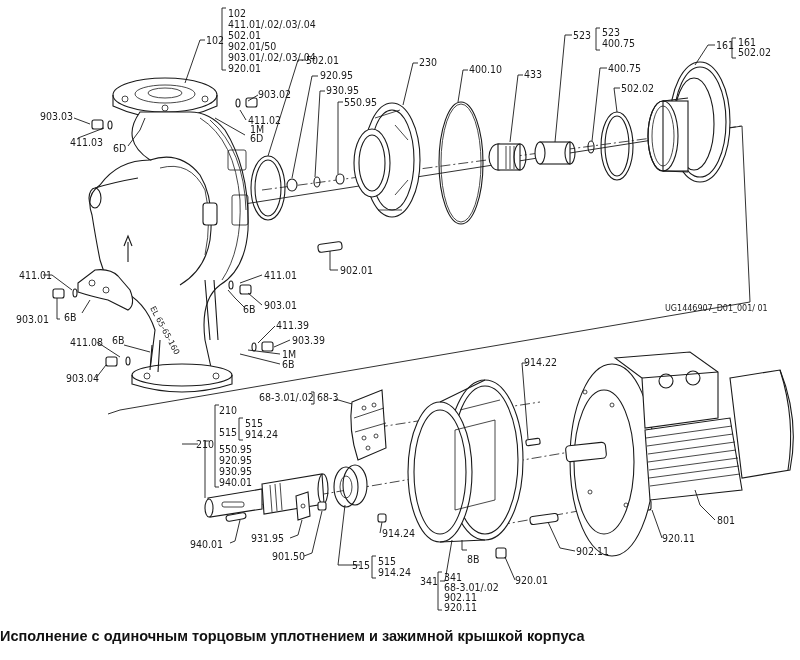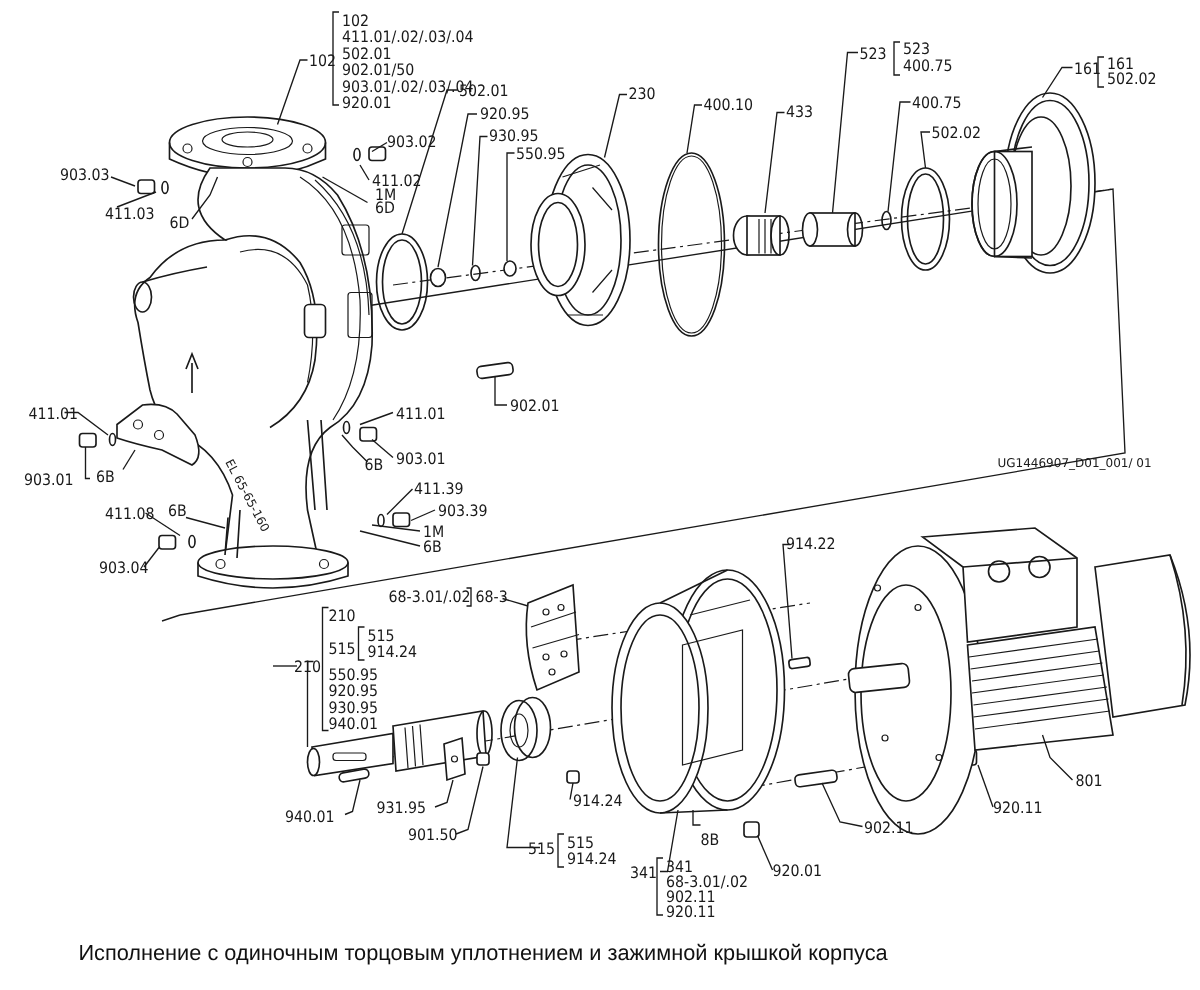--- a/index.html
+++ b/index.html
@@ -6,21 +6,21 @@
   body { width: 800px; height: 660px; position: relative; overflow: hidden; font-family: "DejaVu Sans", sans-serif; }
   #canvas { position: absolute; left: 0; top: 0; width: 800px; height: 660px; }
   .lbl { font-family: "DejaVu Sans Condensed", "DejaVu Sans", sans-serif; font-size: 10.5px; fill: #1a1a1a; }
   .lbl-sm { font-family: "DejaVu Sans", sans-serif; font-size: 8px; fill: #1a1a1a; }
   .part { fill: none; stroke: #1a1a1a; stroke-width: 1.1; }
   .part-thin { fill: none; stroke: #1a1a1a; stroke-width: 0.8; }
   .part-fill { fill: #ffffff; stroke: #1a1a1a; stroke-width: 1.1; }
   .lead { fill: none; stroke: #1a1a1a; stroke-width: 0.9; }
   .axis { fill: none; stroke: #1a1a1a; stroke-width: 0.8; stroke-dasharray: 10 3 2 3; }
   .frame { fill: none; stroke: #1a1a1a; stroke-width: 0.9; }
-  .caption { position: absolute; left: 0; top: 628px; width: 644px; text-align: center; font-family: "Liberation Sans", sans-serif; font-weight: normal; font-size: 14.5px; color: #111; }
+  .caption { position: absolute; left: 0; top: 628px; width: 644px; font-family: "Liberation Sans", sans-serif; font-weight: bold; font-size: 14.5px; color: #111; }
 </style>
 </head>
 <body>
 
 <svg id="canvas" viewBox="0 0 800 660" xmlns="http://www.w3.org/2000/svg">
 
   <g>
     <path class="frame" d="M238 205 L742 126 L750 302 L120 410"></path>
     <path class="frame" d="M120 410 L108 414"></path>
   </g>

